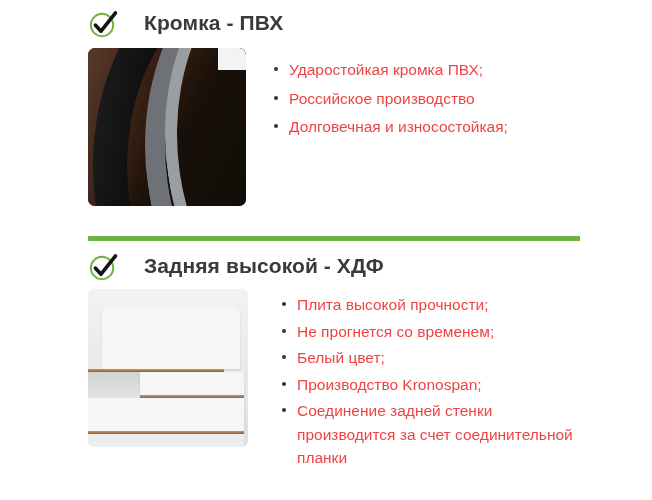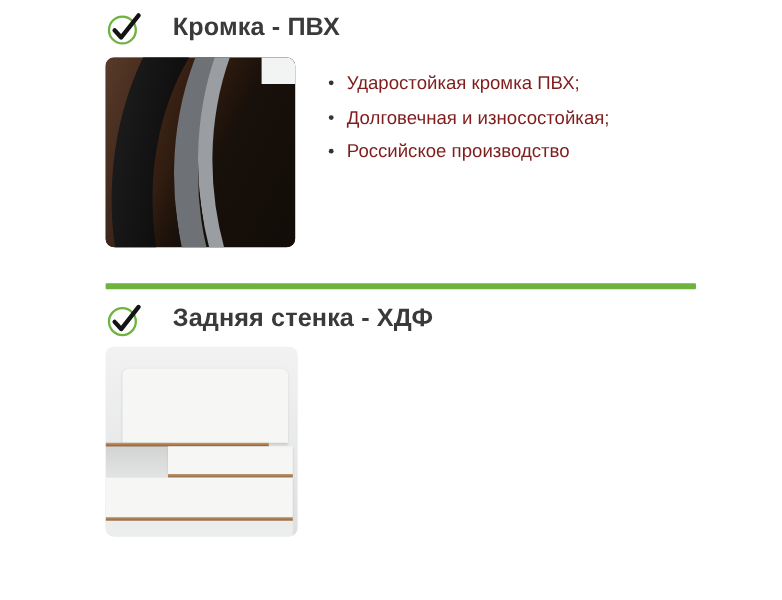--- a/index.html
+++ b/index.html
@@ -236,21 +236,21 @@
     flex: 1 1 auto;
   }
   #list-edge { margin-left: 26px; margin-top: 12px; }
   #list-back { margin-left: 32px; margin-top: 4px; }
 
   .feature-list li {
     position: relative;
     padding-left: 17px;
     font-size: 15.5px;
     line-height: 23.5px;
-    color: #7f1d1d;
+    color: #ef4444;
     margin-bottom: 5px;
     max-width: 282px;
   }
   #list-back li { margin-bottom: 3px; }
 
   .feature-list li::before {
     content: "";
     position: absolute;
     left: 2px;
     top: 9px;
@@ -296,51 +296,58 @@
         <div class="edge-band edge-wood-2"></div>
         <div class="edge-band edge-black"></div>
         <div class="edge-band edge-grey"></div>
         <div class="edge-band edge-silver"></div>
         <div class="edge-white-corner"></div>
         <div class="edge-highlight"></div>
       </div>
 
       <ul class="feature-list" id="list-edge">
         <li>Ударостойкая кромка ПВХ;</li>
+        <li>Российское производство</li>
         <li>Долговечная и износостойкая;</li>
-        <li>Российское производство</li>
       </ul>
 
     </div>
   </div>
 
   <div class="divider"></div>
 
   <div class="section" id="section-back">
 
     <div class="section-head">
       <svg class="check-icon" viewBox="0 0 32 32">
         <circle cx="14" cy="17" r="11.2" fill="none" stroke="#6eb33e" stroke-width="1.9"></circle>
         <path d="M7.5 17.2 L13 23.2 L27.5 4.8" fill="none" stroke="#141414" stroke-width="3.6" stroke-linecap="round" stroke-linejoin="round"></path>
       </svg>
-      <h2 class="section-title">Задняя стенка - ХДФ</h2>
+      <h2 class="section-title">Задняя высокой - ХДФ</h2>
     </div>
 
     <div class="section-body">
 
       <div class="thumb" id="thumb-back">
         <div class="hdf-bg"></div>
         <div class="hdf-board hdf-b1"></div>
         <div class="hdf-shadow-left"></div>
         <div class="hdf-edge hdf-e1"></div>
         <div class="hdf-board hdf-b2"></div>
         <div class="hdf-edge hdf-e2"></div>
         <div class="hdf-shadow-mid"></div>
         <div class="hdf-board hdf-b3"></div>
         <div class="hdf-edge hdf-e3"></div>
         <div class="hdf-board hdf-b4"></div>
       </div>
 
+      <ul class="feature-list" id="list-back">
+        <li>Плита высокой прочности;</li>
+        <li>Не прогнется со временем;</li>
+        <li>Белый цвет;</li>
+        <li>Производство Kronospan;</li>
+        <li>Соединение задней стенки производится за счет соединительной планки</li>
+      </ul>
 
     </div>
   </div>
 
 </div>
 
 </body></html>

